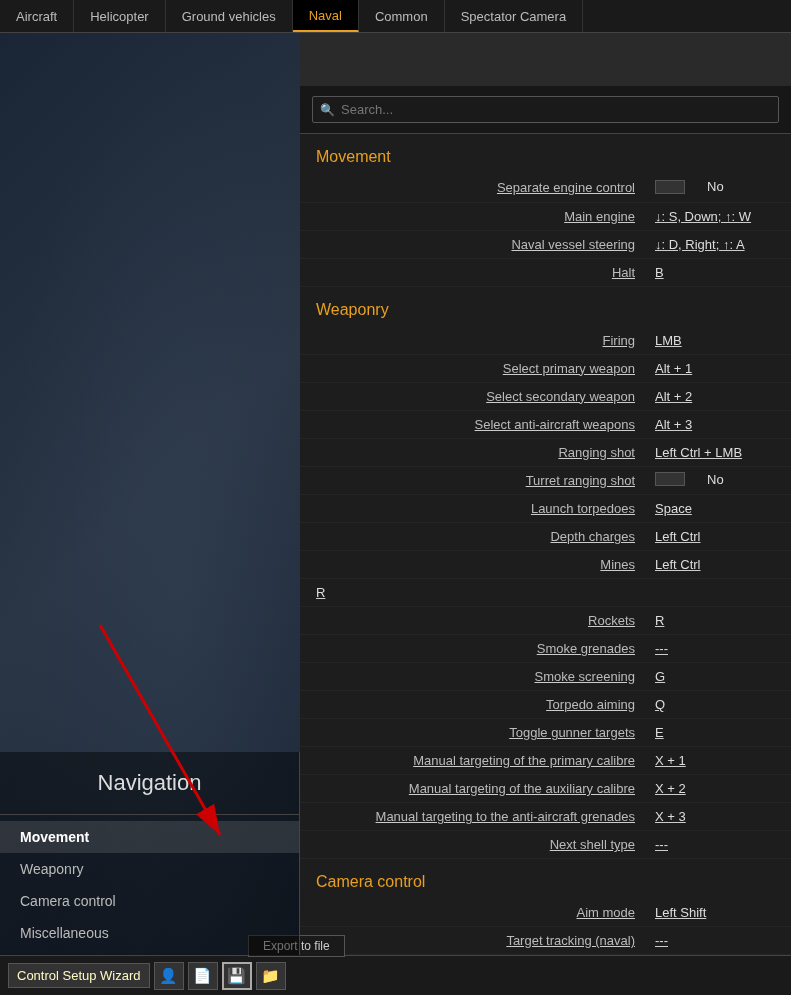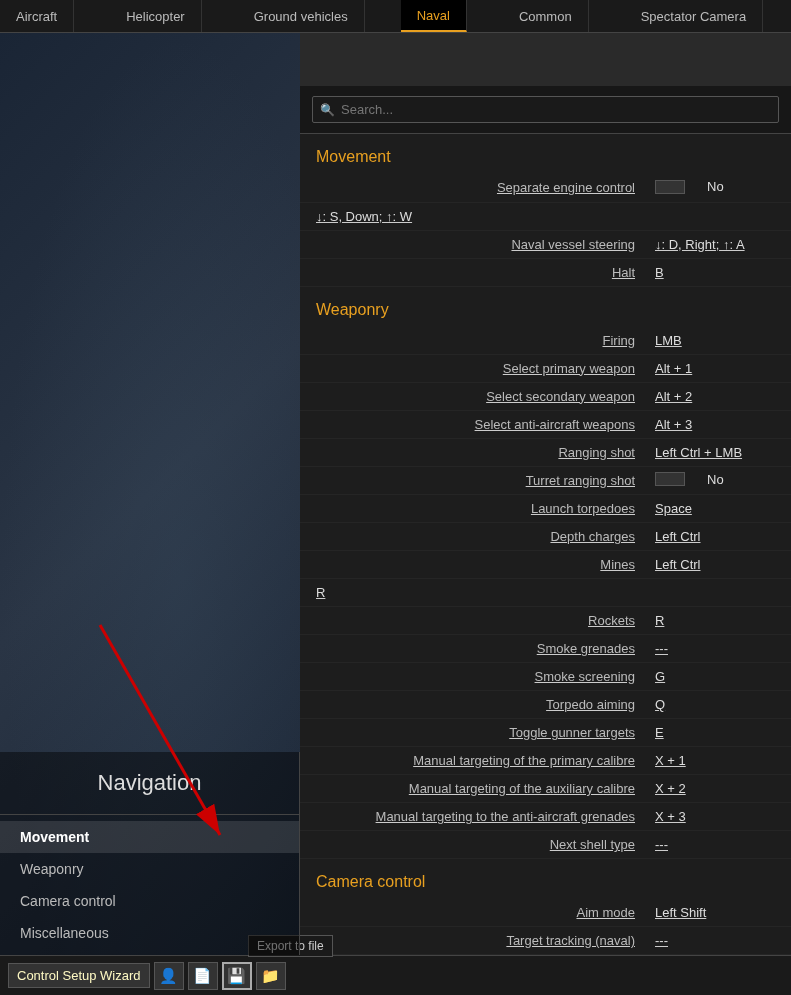--- a/index.html
+++ b/index.html
@@ -14,21 +14,20 @@
       position: relative;
     }
 
     
     .tab-bar {
       display: flex;
       background: #1a1a1a;
       border-bottom: 1px solid #444;
       height: 33px;
       align-items: center;
-      gap: 36px;
     }
     .tab {
       padding: 0 16px;
       height: 100%;
       display: flex;
       align-items: center;
       color: #bbb;
       cursor: pointer;
       font-size: 13px;
       border-right: 1px solid #333;
@@ -196,21 +195,21 @@
     }
 
     
     .tooltip {
       position: absolute;
       bottom: 38px;
       left: 248px;
       background: #1a1a1a;
       border: 1px solid #555;
       color: #ccc;
-      padding: 3px 8px;
+      padding: 3px 14px;
       font-size: 12px;
       white-space: nowrap;
       pointer-events: none;
     }
 
     
     .bg-image {
       position: absolute;
       top: 33px;
       left: 0;
@@ -275,20 +274,21 @@
     <div class="binding-row">
       <span class="binding-name">Separate engine control</span>
       <span class="binding-value">
         <span class="binding-toggle">
           <span class="toggle-box"></span>
           <span>No</span>
         </span>
       </span>
     </div>
     <div class="binding-row">
+      <span class="binding-name">Main engine</span>
       <span class="binding-value">↓: S, Down;  ↑: W</span>
     </div>
     <div class="binding-row">
       <span class="binding-name">Naval vessel steering</span>
       <span class="binding-value">↓: D, Right;  ↑: A</span>
     </div>
     <div class="binding-row">
       <span class="binding-name">Halt</span>
       <span class="binding-value">B</span>
     </div>

